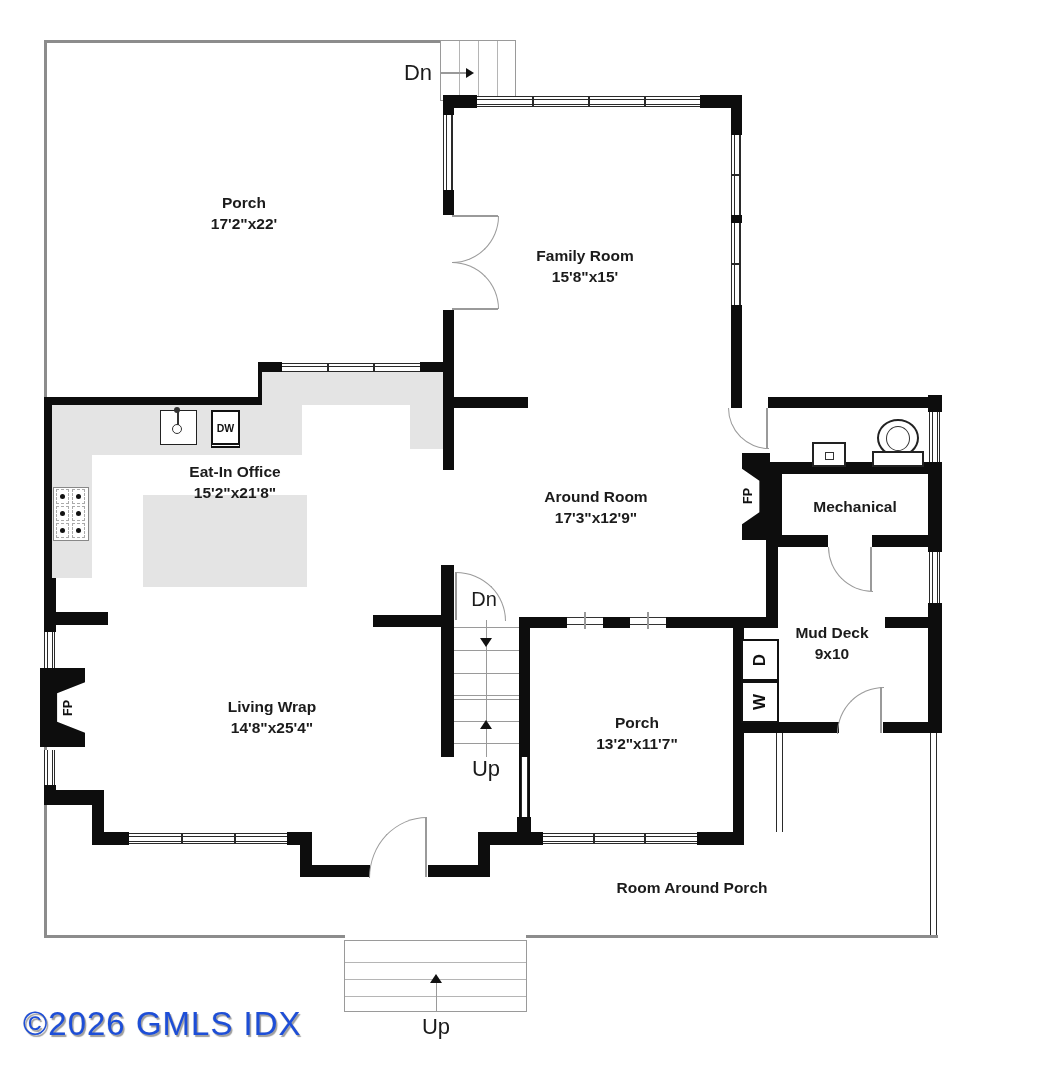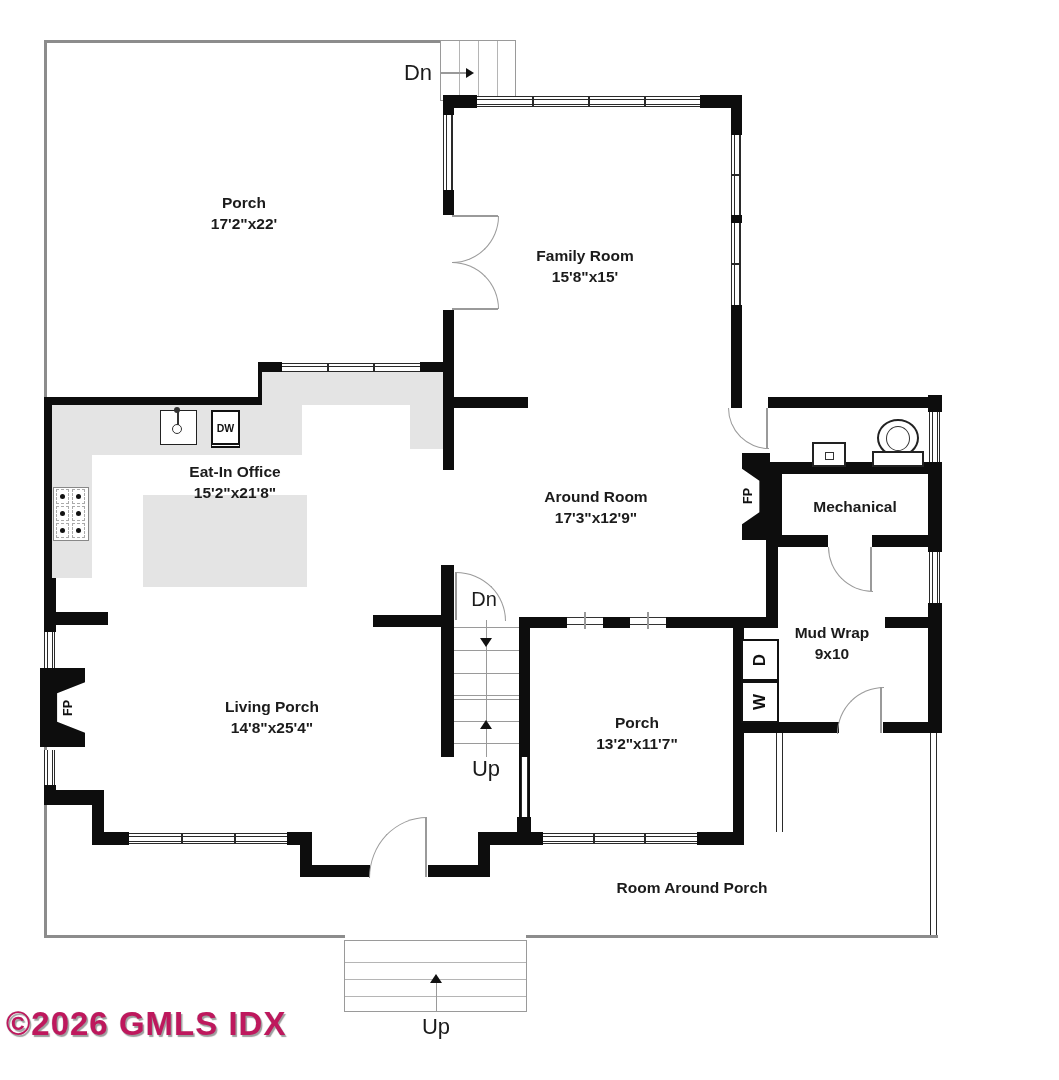--- a/index.html
+++ b/index.html
@@ -42,22 +42,22 @@
   .tri-u{position:absolute;width:0;height:0;border-left:6px solid transparent;
         border-right:6px solid transparent;border-bottom:9px solid #111;}
   .stairbox{position:absolute;background:#fff;border:1px solid #9a9a9a;box-sizing:border-box;}
   .tread-h{position:absolute;left:0;right:0;height:1px;background:#b5b5b5;}
   .tread-v{position:absolute;top:0;bottom:0;width:1px;background:#b5b5b5;}
   .burner{position:absolute;width:13px;height:15px;border:1px dashed #aaa;box-sizing:border-box;}
   .burner::after{content:"";position:absolute;left:50%;top:50%;width:5px;height:5px;margin:-2.5px 0 0 -2.5px;
         background:#111;border-radius:50%;}
   .fp{position:absolute;background:#0d0d0d;}
   .opening-sym{position:absolute;background:#fff;border-top:1.5px solid #333;border-bottom:1.5px solid #333;box-sizing:border-box;}
-  .watermark{position:absolute;font-size:33px;letter-spacing:1px;color:#be185d;font-weight:700;
-        text-shadow:1.5px 1.5px 1px #9d9d9d, -0.5px -0.5px 0 #e0e0e0;}
+  .watermark{position:absolute;font-size:33px;letter-spacing:1px;color:#1d4ed8;font-weight:400;
+        text-shadow:1.5px 1.5px 1px #9d9d9d, -0.5px -0.5px 0 #e0e0e0;margin-left:17px;}
 </style>
 </head>
 <body>
 
 <div id="plan">
 
   <div class="gray" style="left:44px;top:40px;width:3px;height:898px;"></div>
   <div class="gray" style="left:44px;top:40px;width:396px;height:3px;"></div>
   <div class="gray" style="left:44px;top:935px;width:301px;height:3px;"></div>
   <div class="gray" style="left:526px;top:935px;width:412px;height:3px;"></div>
@@ -257,25 +257,25 @@
     <div>15'2"x21'8"</div>
   </div>
   <div class="label" style="left:596px;top:486px;">
     <div>Around Room</div>
     <div>17'3"x12'9"</div>
   </div>
   <div class="label" style="left:855px;top:496px;">
     <div>Mechanical</div>
   </div>
   <div class="label" style="left:832px;top:622px;">
-    <div>Mud Wrap</div>
+    <div>Mud Deck</div>
     <div>9x10</div>
   </div>
   <div class="label" style="left:272px;top:696px;">
-    <div>Living Porch</div>
+    <div>Living Wrap</div>
     <div>14'8"x25'4"</div>
   </div>
   <div class="label" style="left:637px;top:712px;">
     <div>Porch</div>
     <div>13'2"x11'7"</div>
   </div>
   <div class="label" style="left:692px;top:877px;">
     <div>Room Around Porch</div>
   </div>
 

